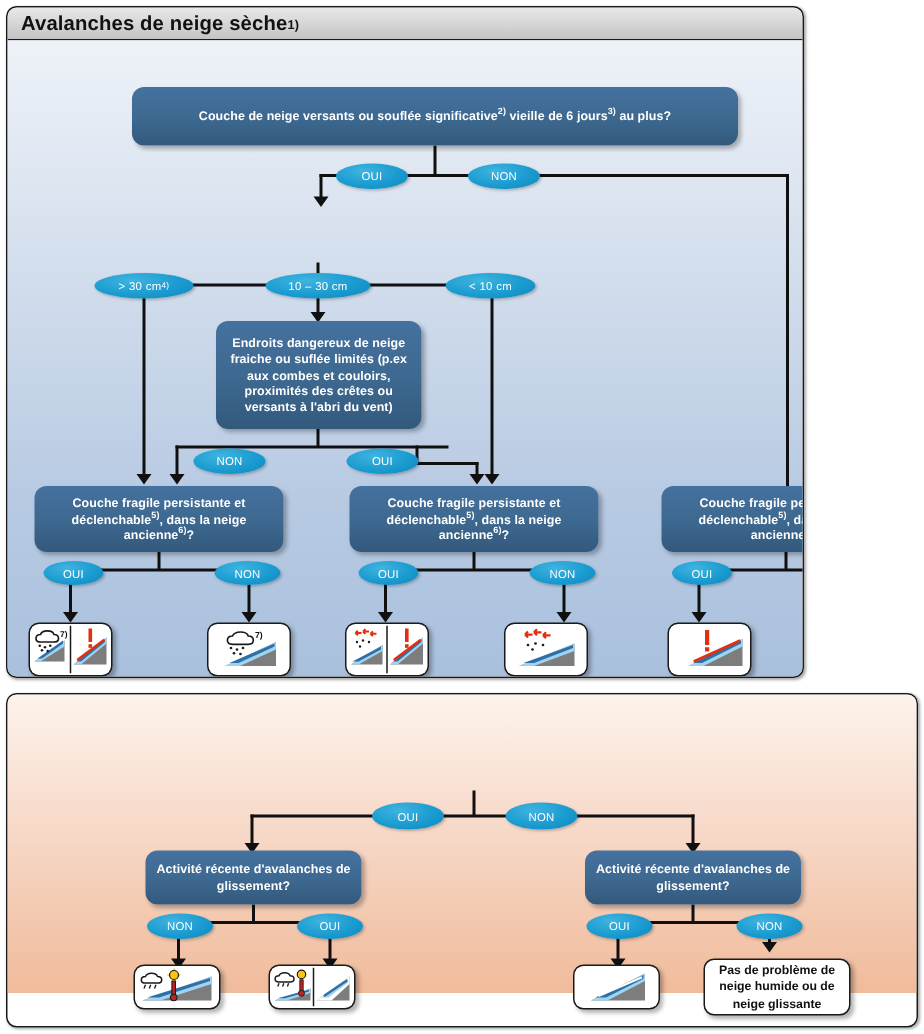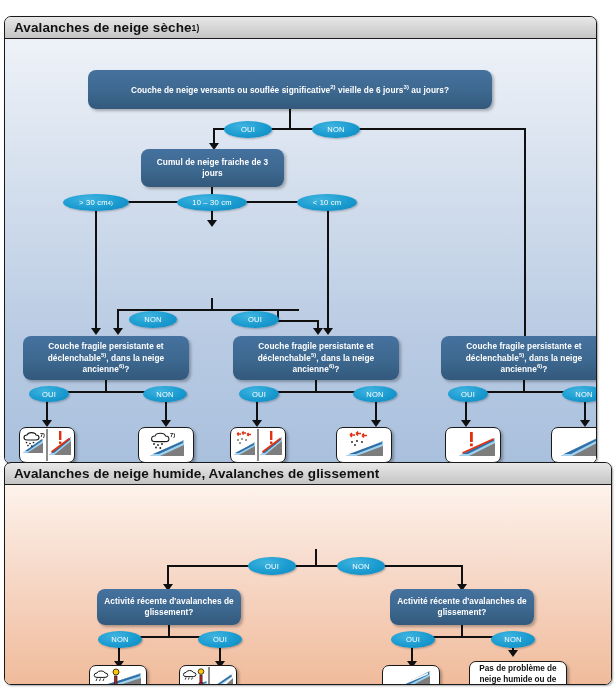--- a/index.html
+++ b/index.html
@@ -17,21 +17,21 @@
   }
 
   
   .panel {
     position: absolute;
     border: 1px solid #1a1a1a;
     border-radius: 7px;
     overflow: hidden;
     box-shadow: 1px 1px 2px rgba(0,0,0,0.35);
   }
-  #panel-dry  { left: 4px;  top: 16px;   width: 593px; height: 448px; }
+  #panel-dry  { left: 4px;  top: 4px;   width: 532px; height: 448px; }
   #panel-wet  { left: 4px;  top: 462px; width: 608px; height: 223px; }
 
   .panel-title {
     position: relative;
     height: 22px;
     background: linear-gradient(to bottom, #e8e8e8 0%, #d6d6d6 50%, #c4c4c4 100%);
     border-bottom: 1px solid #1a1a1a;
     border-top-left-radius: 6px;
     border-top-right-radius: 6px;
     display: flex; align-items: center;
@@ -127,60 +127,60 @@
   <div class="panel" id="panel-dry">
     <div class="panel-title">
       <span>Avalanches de neige sèche</span>
         <sup>1)</sup>
     </div>
 
     <div class="panel-body" id="body-dry">
 
       <div class="qbox" id="q1" style="left:83px; top:31px; width:404px; height:39px;">
         <span>
-          <span>Couche de neige versants ou souflée significative</span><sup>2)</sup><span> vieille de 6 jours</span><sup>3)</sup><span> au jours?</span>
+          <span>Couche de neige versants ou souflée significative</span><sup>2)</sup><span> vieille de 6 jours</span><sup>3)</sup><span> au plus?</span>
         </span>
       </div>
 
       <div class="ln lnv" style="left:284px; top:70px; width:2px; height:20px;"></div>
 
       <div class="ln lnh" style="left:208px; top:89px; width:313px; height:2px;"></div>
 
       <div class="ln lnv" style="left:208px; top:89px; width:2px; height:18px;"></div>
       <div class="arrow" style="left:204px; top:104px;"></div>
 
       <div class="ln lnv" style="left:519px; top:89px; width:2px; height:212px;"></div>
       <div class="arrow" style="left:515px; top:298px;"></div>
 
       <div class="pill" style="left:219px; top:82px; width:48px; height:17px;">OUI</div>
       <div class="pill" style="left:307px; top:82px; width:48px; height:17px;">NON</div>
 
-      <div class="qbox" id="q2" style="left:136px; top:110px; width:143px; height:38px;">
-        <span>Cumul de neige fraiche de 3 jours</span>
-      </div>
 
       <div class="ln lnv" style="left:206px; top:148px; width:2px; height:15px;"></div>
       <div class="ln lnh" style="left:90px; top:162px; width:234px; height:2px;"></div>
 
       <div class="ln lnv" style="left:90px; top:162px; width:2px; height:130px;"></div>
       <div class="arrow" style="left:86px; top:289px;"></div>
 
       <div class="ln lnv" style="left:206px; top:162px; width:2px; height:22px;"></div>
       <div class="arrow" style="left:202px; top:181px;"></div>
 
       <div class="ln lnv" style="left:322px; top:162px; width:2px; height:130px;"></div>
       <div class="arrow" style="left:318px; top:289px;"></div>
 
       <div class="pill" style="left:58px; top:155px; width:66px; height:17px;">
         <span>&gt; 30 cm</span>
           <sup>4)</sup>
       </div>
       <div class="pill" style="left:172px; top:155px; width:70px; height:17px;">10 – 30 cm</div>
       <div class="pill" style="left:292px; top:155px; width:60px; height:17px;">&lt; 10 cm</div>
 
+      <div class="qbox" id="q3" style="left:139px; top:187px; width:137px; height:72px;">
+        <span>Endroits dangereux de neige fraiche ou suflée limités (p.ex aux combes et couloirs, proximités des crêtes ou versants à l'abri du vent)</span>
+      </div>
 
       <div class="ln lnv" style="left:206px; top:259px; width:2px; height:12px;"></div>
       <div class="ln lnh" style="left:112px; top:270px; width:182px; height:2px;"></div>
 
       <div class="ln lnv" style="left:112px; top:270px; width:2px; height:22px;"></div>
       <div class="arrow" style="left:108px; top:289px;"></div>
 
       <div class="ln lnh" style="left:272px; top:281px; width:42px; height:2px;"></div>
       <div class="ln lnv" style="left:272px; top:270px; width:2px; height:12px;"></div>
       <div class="ln lnv" style="left:312px; top:281px; width:2px; height:11px;"></div>
@@ -344,23 +344,20 @@
           <path d="M8 27 L46 8 L46 27 Z" fill="#7d7d7d"></path>
           <path d="M8 27 L46 8 L46 13 L19 27 Z" fill="#9fd3ef"></path>
           <path d="M11 25 L45 9 L45 11 L18 25 Z" fill="#2f6fa8"></path>
         </svg>
       </div>
 
     </div>
   </div>
 
   <div class="panel" id="panel-wet">
-    <div class="panel-title">
-      <span>Avalanches de neige humide, Avalanches de glissement</span>
-    </div>
 
     <div class="panel-body" id="body-wet">
 
 
       <div class="ln lnv" style="left:310px; top:64px; width:2px; height:17px;"></div>
       <div class="ln lnh" style="left:162px; top:80px; width:296px; height:2px;"></div>
       <div class="ln lnv" style="left:162px; top:80px; width:2px; height:22px;"></div>
       <div class="arrow" style="left:158px; top:99px;"></div>
       <div class="ln lnv" style="left:456px; top:80px; width:2px; height:22px;"></div>
       <div class="arrow" style="left:452px; top:99px;"></div>

